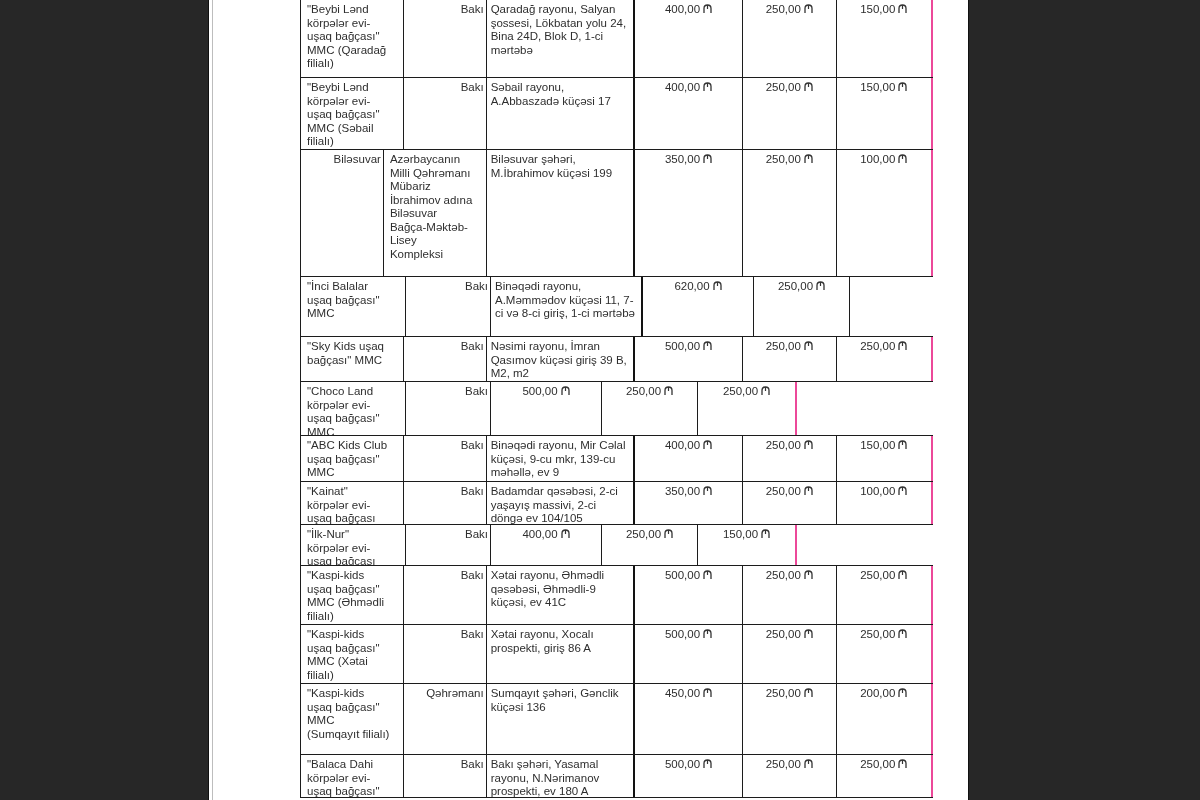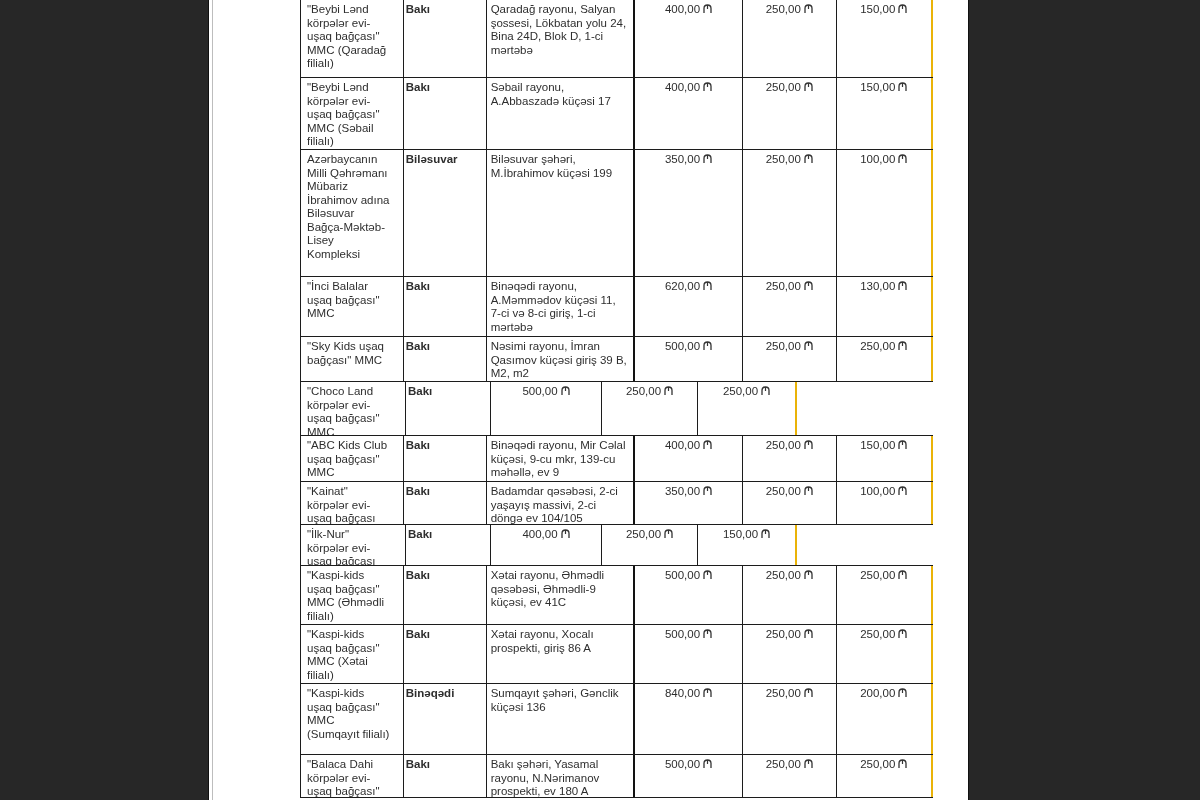--- a/index.html
+++ b/index.html
@@ -18,26 +18,26 @@
   .row { display:flex; border-bottom:1px solid #1c1c1c; overflow:hidden; }
 
   .cell {
     overflow:hidden;
     font-size:11.5px;
     line-height:13.5px;
     color:#2e2e2e;
     padding-top:3px;
   }
   .c-name    { width:105px; border-right:1px solid #1c1c1c; text-align:left; padding:3px 13px 0 6px; }
-  .c-city    { width:85px;  border-right:1px solid #1c1c1c; text-align:left; padding:3px 2px 0 2px;font-weight:bold; }
+  .c-city    { width:85px;  border-right:1px solid #1c1c1c; text-align:right; padding:3px 2px 0 2px; }
   .c-address { width:152px; border-right:2px solid #121212; text-align:left; padding:3px 4px 0 4px; }
   .c-price   { text-align:center; white-space:nowrap; }
   .c-p1 { width:111px; border-right:1px solid #1c1c1c; }
   .c-p2 { width:96px; border-right:1px solid #1c1c1c; }
-  .c-p3 { width:99px; border-right:2px solid #eab308; }
+  .c-p3 { width:99px; border-right:2px solid #ec4899; }
 
   .manat { display:inline-block; margin-left:3px; position:relative; top:0px; }
 </style>
 </head>
 <body>
 
 <div class="screen">
   <div class="backdrop backdrop-left"></div>
   <div class="page-edge-left"></div>
   <div class="backdrop backdrop-right"></div>
@@ -71,22 +71,22 @@
     <div class="cell c-price c-p2"><span class="amt">250,00</span><svg class="manat" width="9" height="9" viewBox="0 0 9 9">
             <path d="M1 9 V4.4 C1 2.3 2.5 1 4.5 1 C6.5 1 8 2.3 8 4.4 V9" fill="none" stroke="#333333" stroke-width="1.3"></path>
             <path d="M4.5 1 V5" fill="none" stroke="#333333" stroke-width="1.2"></path>
           </svg></div>
     <div class="cell c-price c-p3"><span class="amt">150,00</span><svg class="manat" width="9" height="9" viewBox="0 0 9 9">
             <path d="M1 9 V4.4 C1 2.3 2.5 1 4.5 1 C6.5 1 8 2.3 8 4.4 V9" fill="none" stroke="#333333" stroke-width="1.3"></path>
             <path d="M4.5 1 V5" fill="none" stroke="#333333" stroke-width="1.2"></path>
           </svg></div>
   </div>
       <div class="row" style="height: 127px;">
+    <div class="cell c-city">Biləsuvar</div>
     <div class="cell c-name">Azərbaycanın Milli Qəhrəmanı Mübariz İbrahimov adına Biləsuvar Bağça-Məktəb-Lisey Kompleksi</div>
-    <div class="cell c-city">Biləsuvar</div>
     <div class="cell c-address">Biləsuvar şəhəri, M.İbrahimov küçəsi 199</div>
     <div class="cell c-price c-p1"><span class="amt">350,00</span><svg class="manat" width="9" height="9" viewBox="0 0 9 9">
             <path d="M1 9 V4.4 C1 2.3 2.5 1 4.5 1 C6.5 1 8 2.3 8 4.4 V9" fill="none" stroke="#333333" stroke-width="1.3"></path>
             <path d="M4.5 1 V5" fill="none" stroke="#333333" stroke-width="1.2"></path>
           </svg></div>
     <div class="cell c-price c-p2"><span class="amt">250,00</span><svg class="manat" width="9" height="9" viewBox="0 0 9 9">
             <path d="M1 9 V4.4 C1 2.3 2.5 1 4.5 1 C6.5 1 8 2.3 8 4.4 V9" fill="none" stroke="#333333" stroke-width="1.3"></path>
             <path d="M4.5 1 V5" fill="none" stroke="#333333" stroke-width="1.2"></path>
           </svg></div>
     <div class="cell c-price c-p3"><span class="amt">100,00</span><svg class="manat" width="9" height="9" viewBox="0 0 9 9">
@@ -99,24 +99,20 @@
     <div class="cell c-city">Bakı</div>
     <div class="cell c-address">Binəqədi rayonu, A.Məmmədov küçəsi 11, 7-ci və 8-ci giriş, 1-ci mərtəbə</div>
     <div class="cell c-price c-p1"><span class="amt">620,00</span><svg class="manat" width="9" height="9" viewBox="0 0 9 9">
             <path d="M1 9 V4.4 C1 2.3 2.5 1 4.5 1 C6.5 1 8 2.3 8 4.4 V9" fill="none" stroke="#333333" stroke-width="1.3"></path>
             <path d="M4.5 1 V5" fill="none" stroke="#333333" stroke-width="1.2"></path>
           </svg></div>
     <div class="cell c-price c-p2"><span class="amt">250,00</span><svg class="manat" width="9" height="9" viewBox="0 0 9 9">
             <path d="M1 9 V4.4 C1 2.3 2.5 1 4.5 1 C6.5 1 8 2.3 8 4.4 V9" fill="none" stroke="#333333" stroke-width="1.3"></path>
             <path d="M4.5 1 V5" fill="none" stroke="#333333" stroke-width="1.2"></path>
           </svg></div>
-    <div class="cell c-price c-p3"><span class="amt">130,00</span><svg class="manat" width="9" height="9" viewBox="0 0 9 9">
-            <path d="M1 9 V4.4 C1 2.3 2.5 1 4.5 1 C6.5 1 8 2.3 8 4.4 V9" fill="none" stroke="#333333" stroke-width="1.3"></path>
-            <path d="M4.5 1 V5" fill="none" stroke="#333333" stroke-width="1.2"></path>
-          </svg></div>
   </div>
       <div class="row" style="height: 45px;">
     <div class="cell c-name">"Sky Kids uşaq bağçası" MMC</div>
     <div class="cell c-city">Bakı</div>
     <div class="cell c-address">Nəsimi rayonu, İmran Qasımov küçəsi giriş 39 B, M2, m2</div>
     <div class="cell c-price c-p1"><span class="amt">500,00</span><svg class="manat" width="9" height="9" viewBox="0 0 9 9">
             <path d="M1 9 V4.4 C1 2.3 2.5 1 4.5 1 C6.5 1 8 2.3 8 4.4 V9" fill="none" stroke="#333333" stroke-width="1.3"></path>
             <path d="M4.5 1 V5" fill="none" stroke="#333333" stroke-width="1.2"></path>
           </svg></div>
     <div class="cell c-price c-p2"><span class="amt">250,00</span><svg class="manat" width="9" height="9" viewBox="0 0 9 9">
@@ -223,23 +219,23 @@
             <path d="M1 9 V4.4 C1 2.3 2.5 1 4.5 1 C6.5 1 8 2.3 8 4.4 V9" fill="none" stroke="#333333" stroke-width="1.3"></path>
             <path d="M4.5 1 V5" fill="none" stroke="#333333" stroke-width="1.2"></path>
           </svg></div>
     <div class="cell c-price c-p3"><span class="amt">250,00</span><svg class="manat" width="9" height="9" viewBox="0 0 9 9">
             <path d="M1 9 V4.4 C1 2.3 2.5 1 4.5 1 C6.5 1 8 2.3 8 4.4 V9" fill="none" stroke="#333333" stroke-width="1.3"></path>
             <path d="M4.5 1 V5" fill="none" stroke="#333333" stroke-width="1.2"></path>
           </svg></div>
   </div>
       <div class="row" style="height: 71px;">
     <div class="cell c-name">"Kaspi-kids uşaq bağçası" MMC (Sumqayıt filialı)</div>
-    <div class="cell c-city">Binəqədi</div>
+    <div class="cell c-city">Qəhrəmanı</div>
     <div class="cell c-address">Sumqayıt şəhəri, Gənclik küçəsi 136</div>
-    <div class="cell c-price c-p1"><span class="amt">840,00</span><svg class="manat" width="9" height="9" viewBox="0 0 9 9">
+    <div class="cell c-price c-p1"><span class="amt">450,00</span><svg class="manat" width="9" height="9" viewBox="0 0 9 9">
             <path d="M1 9 V4.4 C1 2.3 2.5 1 4.5 1 C6.5 1 8 2.3 8 4.4 V9" fill="none" stroke="#333333" stroke-width="1.3"></path>
             <path d="M4.5 1 V5" fill="none" stroke="#333333" stroke-width="1.2"></path>
           </svg></div>
     <div class="cell c-price c-p2"><span class="amt">250,00</span><svg class="manat" width="9" height="9" viewBox="0 0 9 9">
             <path d="M1 9 V4.4 C1 2.3 2.5 1 4.5 1 C6.5 1 8 2.3 8 4.4 V9" fill="none" stroke="#333333" stroke-width="1.3"></path>
             <path d="M4.5 1 V5" fill="none" stroke="#333333" stroke-width="1.2"></path>
           </svg></div>
     <div class="cell c-price c-p3"><span class="amt">200,00</span><svg class="manat" width="9" height="9" viewBox="0 0 9 9">
             <path d="M1 9 V4.4 C1 2.3 2.5 1 4.5 1 C6.5 1 8 2.3 8 4.4 V9" fill="none" stroke="#333333" stroke-width="1.3"></path>
             <path d="M4.5 1 V5" fill="none" stroke="#333333" stroke-width="1.2"></path>

